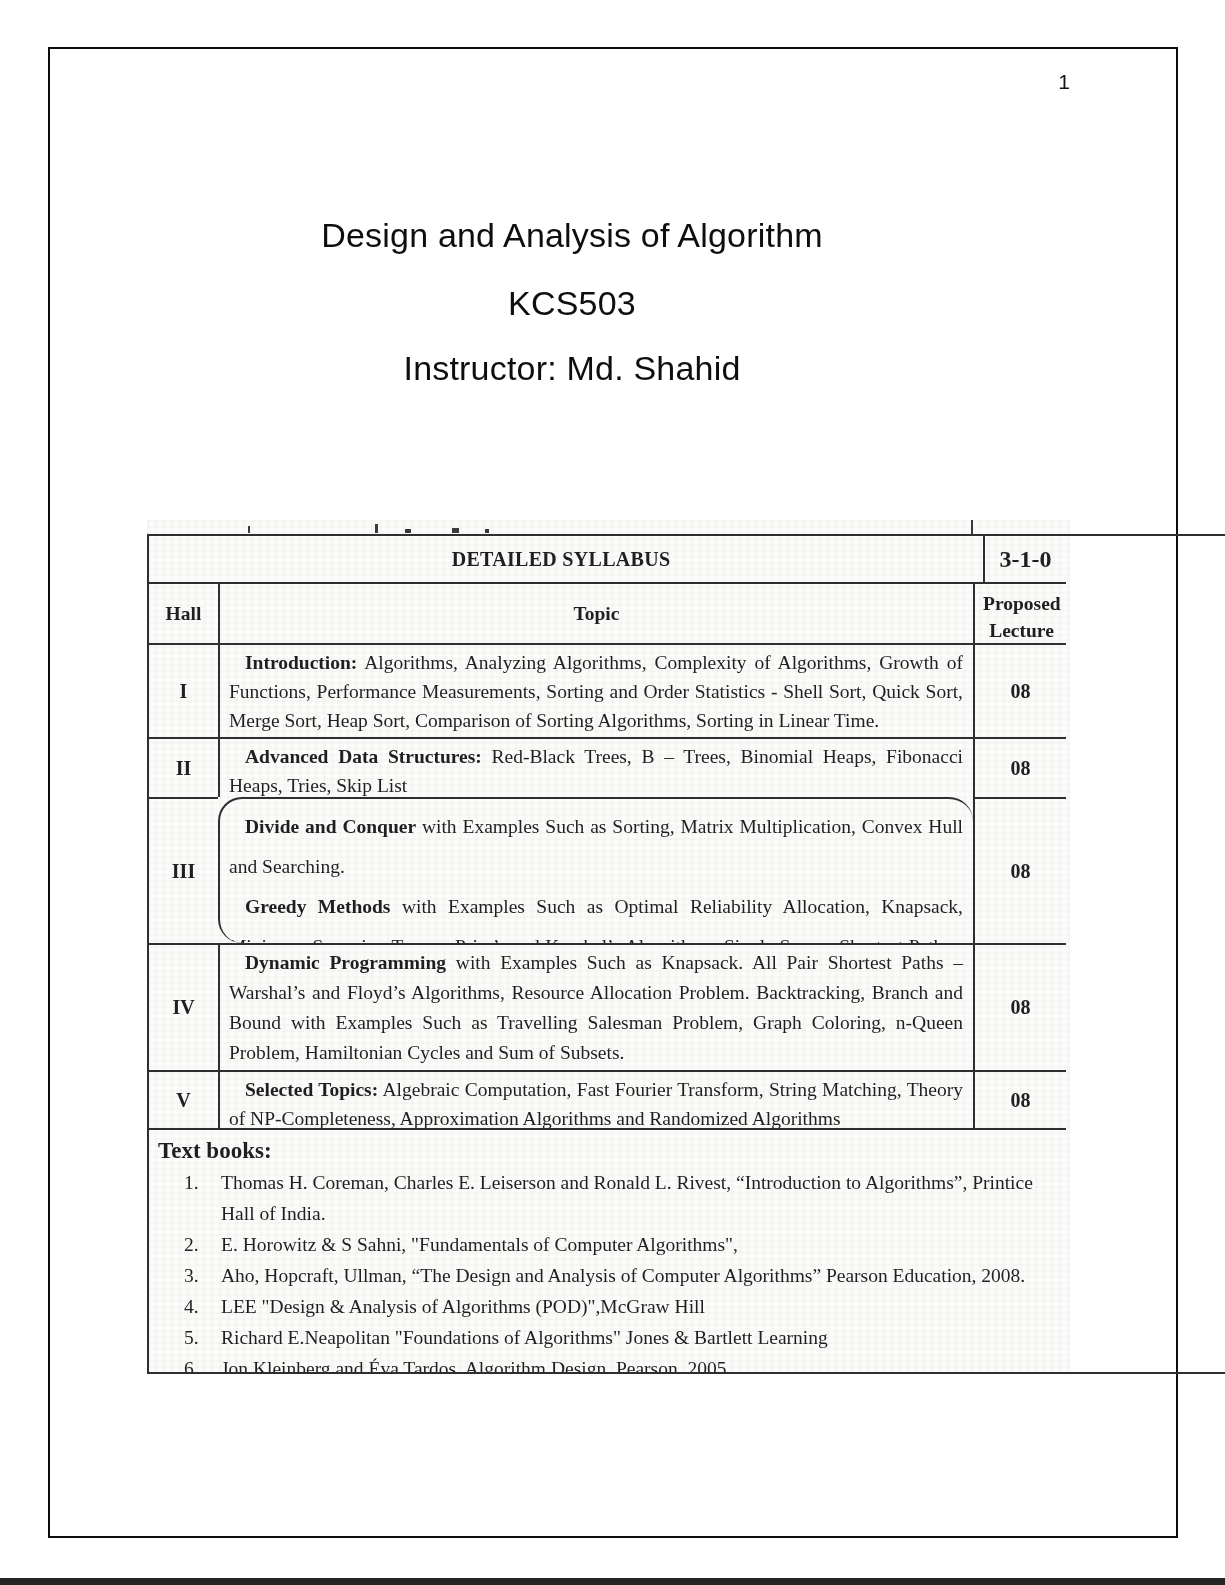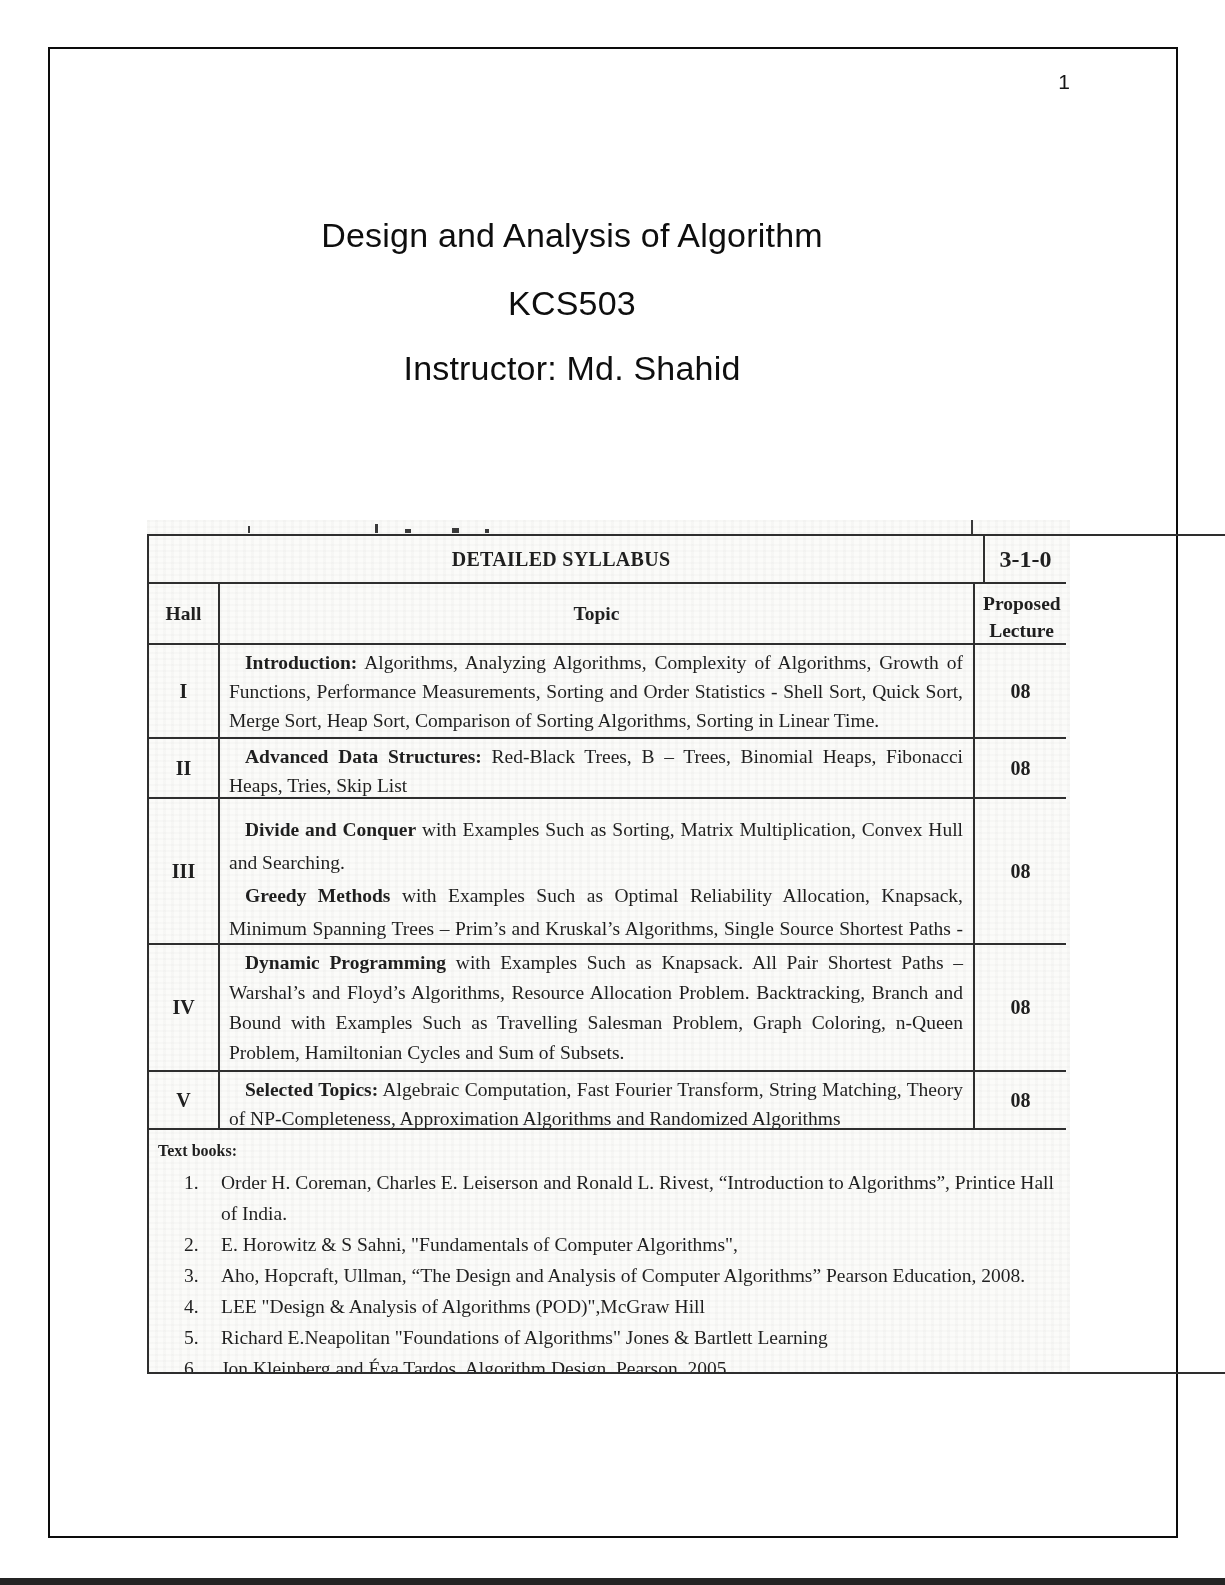--- a/index.html
+++ b/index.html
@@ -63,26 +63,26 @@
   .hd{font-weight:bold;}
   .tbl-title{grid-column:1/3;font-size:20px;letter-spacing:0.3px;}
   .credit{font-size:24px;margin-left:10px;}
   .lect-head{padding:6px 6px 0 8px;line-height:27px;font-size:19.5px;text-align:center;}
   .unit{font-size:20px;font-weight:bold;}
   .lect{font-size:20px;font-weight:bold;}
   .topic{
     padding:3px 10px 0 9px;text-align:justify;line-height:29px;
   }
   .topic .part b{font-weight:bold;margin-left:16px;}
-  .topic-iii{line-height:33px;padding-top:14px;}
+  .topic-iii{line-height:40px;padding-top:8px;border-radius:24px;}
   .topic-iv{line-height:30px;}
   .books{
     grid-column:1/4;padding:5px 12px 0 9px;
   }
-  .books-heading{font-weight:bold;font-size:16px;line-height:32px;}
+  .books-heading{font-weight:bold;font-size:23px;line-height:32px;}
   .book-item{display:flex;line-height:31px;font-size:19.5px;}
   .book-item .num{width:28px;margin-left:26px;flex:0 0 auto;}
   .book-item .txt{flex:1 1 auto;padding-left:9px;}
 
   .page-separator{
     position:absolute;left:0;top:1578px;width:1225px;height:7px;background:#242424;
   }
 </style>
 </head>
 <body>
@@ -143,21 +143,21 @@
     <div class="cell center unit bt">V</div>
     <div class="cell topic bt bl">
       <div class="part"><b>Selected Topics:</b><span> Algebraic Computation, Fast Fourier Transform, String Matching, Theory of NP-Completeness, Approximation Algorithms and Randomized Algorithms</span></div>
     </div>
     <div class="cell center lect bt bl">08</div>
 
     <div class="cell books bt">
       <div class="books-heading">Text books:</div>
       <div class="book-item">
         <span class="num">1.</span>
-        <span class="txt">Order H. Coreman, Charles E. Leiserson and Ronald L. Rivest, “Introduction to Algorithms”, Printice Hall of India.</span>
+        <span class="txt">Thomas H. Coreman, Charles E. Leiserson and Ronald L. Rivest, “Introduction to Algorithms”, Printice Hall of India.</span>
       </div>
       <div class="book-item">
         <span class="num">2.</span>
         <span class="txt">E. Horowitz &amp; S Sahni, "Fundamentals of Computer Algorithms",</span>
       </div>
       <div class="book-item">
         <span class="num">3.</span>
         <span class="txt">Aho, Hopcraft, Ullman, “The Design and Analysis of Computer Algorithms” Pearson Education, 2008.</span>
       </div>
       <div class="book-item">

